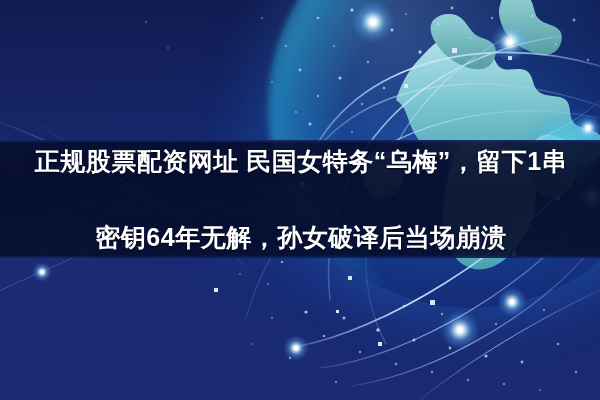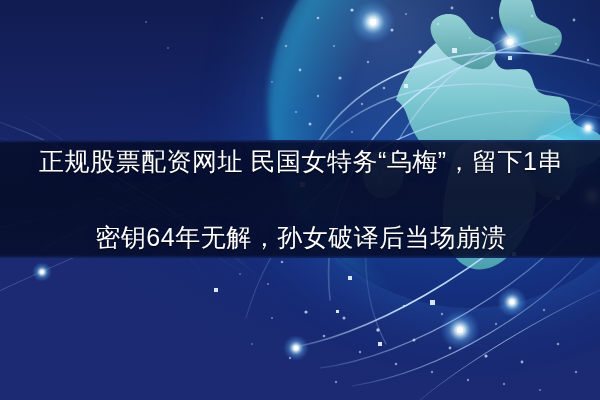--- a/index.html
+++ b/index.html
@@ -104,21 +104,21 @@
     display: flex;
     flex-direction: column;
     align-items: center;
     justify-content: center;
     gap: 4px;
     text-align: center;
   }
   .caption-line {
     color: #ffffff;
     font-size: 25px;
-    font-weight: normal;
+    font-weight: bold;
     letter-spacing: .5px;
     line-height: 1.28;
     white-space: nowrap;
     text-shadow:
       0 1px 2px rgba(0,0,0,.75),
       0 0 10px rgba(10,25,70,.65);
     text-align: center;
   }
   .caption-line-1 { padding-left: 2px; }
   .caption-line-2 { padding-left: 2px; margin-top: 40px; }

